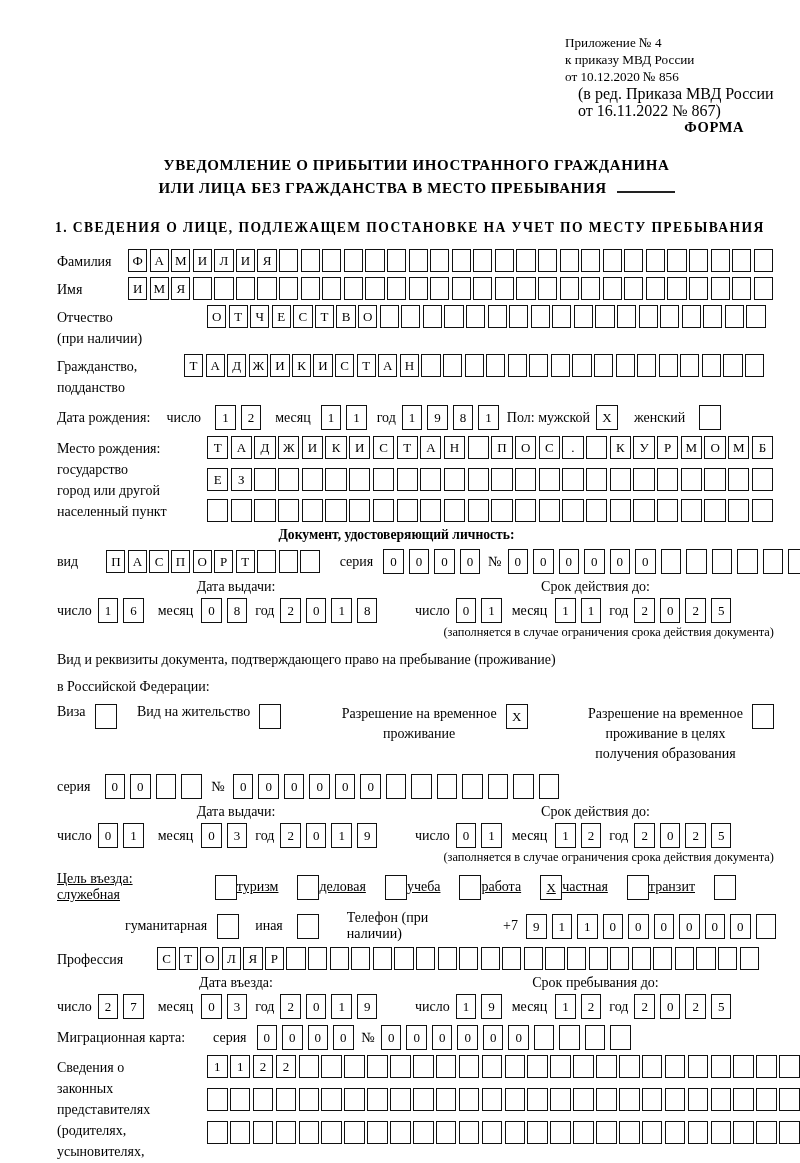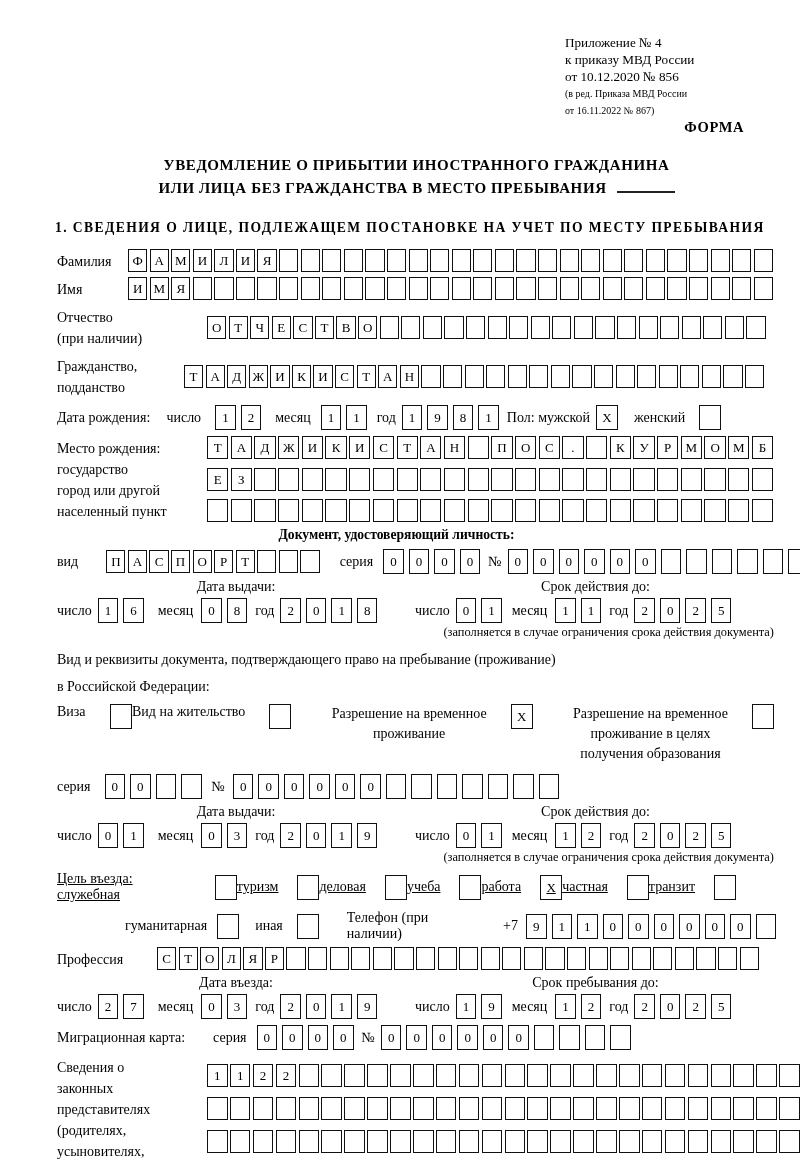--- a/index.html
+++ b/index.html
@@ -11,27 +11,27 @@
   .cells{display:inline-flex;gap:2.4px;vertical-align:middle;flex:none;}
   .cell{box-sizing:border-box;flex:none;width:19.2px;height:23px;border:1.7px solid #111;
         display:inline-flex;align-items:center;justify-content:center;
         font-size:13px;line-height:1;background:#fff;}
   .wide .cell{width:21.3px;}
   .rep  .cell{width:20.5px;}
   .dg{gap:5px;}
   .dg .cell{width:20.5px;height:25px;}
   .cbx .cell{width:22px;height:25px;}
 
-  .row{display:flex;align-items:center;margin-bottom:5px;}
+  .row{display:flex;align-items:flex-start;margin-bottom:5px;}
   .lbl{flex:none;line-height:21px;padding-top:2px;}
   .w71{width:71px;}  .w127{width:127px;} .w150{width:150px;} .w100{width:100px;}
 
   
   .hdr{margin-left:508px;font-size:13.2px;line-height:17px;}
-  .hdr .small{font-size:10px;}
+  .hdr .small{font-size:16px;margin-left:13px;}
   .forma{text-align:right;padding-right:32px;font-weight:bold;font-size:14.5px;
          letter-spacing:.6px;}
 
   .title{text-align:center;font-weight:bold;font-size:15px;letter-spacing:.6px;
          margin-top:18px;line-height:23px;}
   .blank-line{display:inline-block;width:58px;border-bottom:2.2px solid #222;
               margin-left:10px;height:14px;}
   .sec{font-weight:bold;font-size:13.6px;letter-spacing:1.4px;margin:20px 0 13px -2px;
        white-space:nowrap;}
 
@@ -43,21 +43,21 @@
   .pcol-l{width:358px;flex:none;}
   .pcol-r{flex:1;}
   .phead{text-align:center;margin-bottom:3px;}
   .dline{display:flex;align-items:center;}
   .note-right{text-align:right;font-size:12.4px;margin:2px 2px 6px 0;}
 
   .plain{line-height:27px;}
 
   .permit-row{display:flex;justify-content:space-between;align-items:flex-start;
               margin:4px 0 10px;padding-right:2px;}
-  .pi{display:flex;align-items:flex-start;gap:24px;}
+  .pi{display:flex;align-items:flex-start;gap:9px;}
   .pi .multi{text-align:center;line-height:20px;margin-left:40px;}
 
   .purpose-row{display:flex;align-items:center;margin-bottom:7px;padding-right:40px;
                justify-content:space-between;}
   .purpose-row .grp{display:flex;align-items:center;gap:19px;text-decoration:underline;}
 
   .ml6{margin-left:6px;} .ml8{margin-left:8px;} .ml10{margin-left:10px;}
   .ml14{margin-left:14px;} .ml16{margin-left:16px;} .ml20{margin-left:20px;}
   .ml28{margin-left:28px;} .mr6{margin-right:6px;} .mr8{margin-right:8px;}
   .lh21{line-height:21px;}

